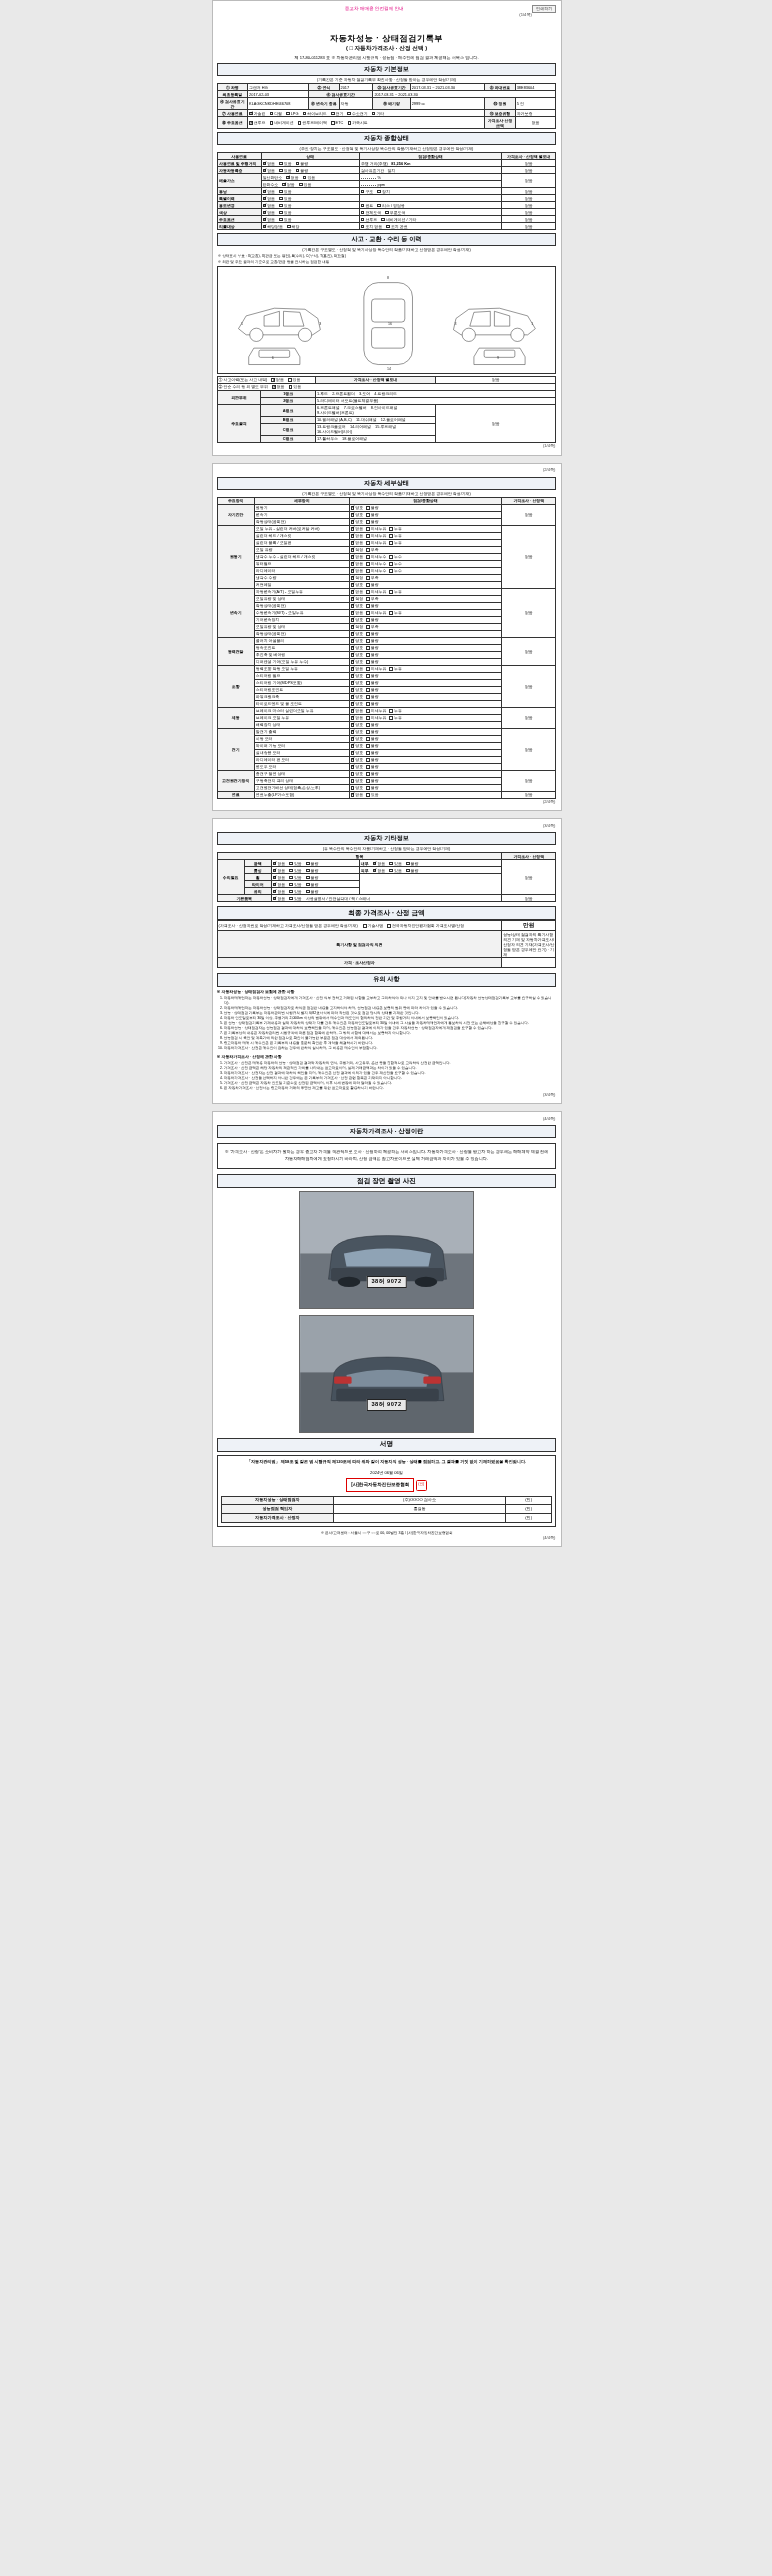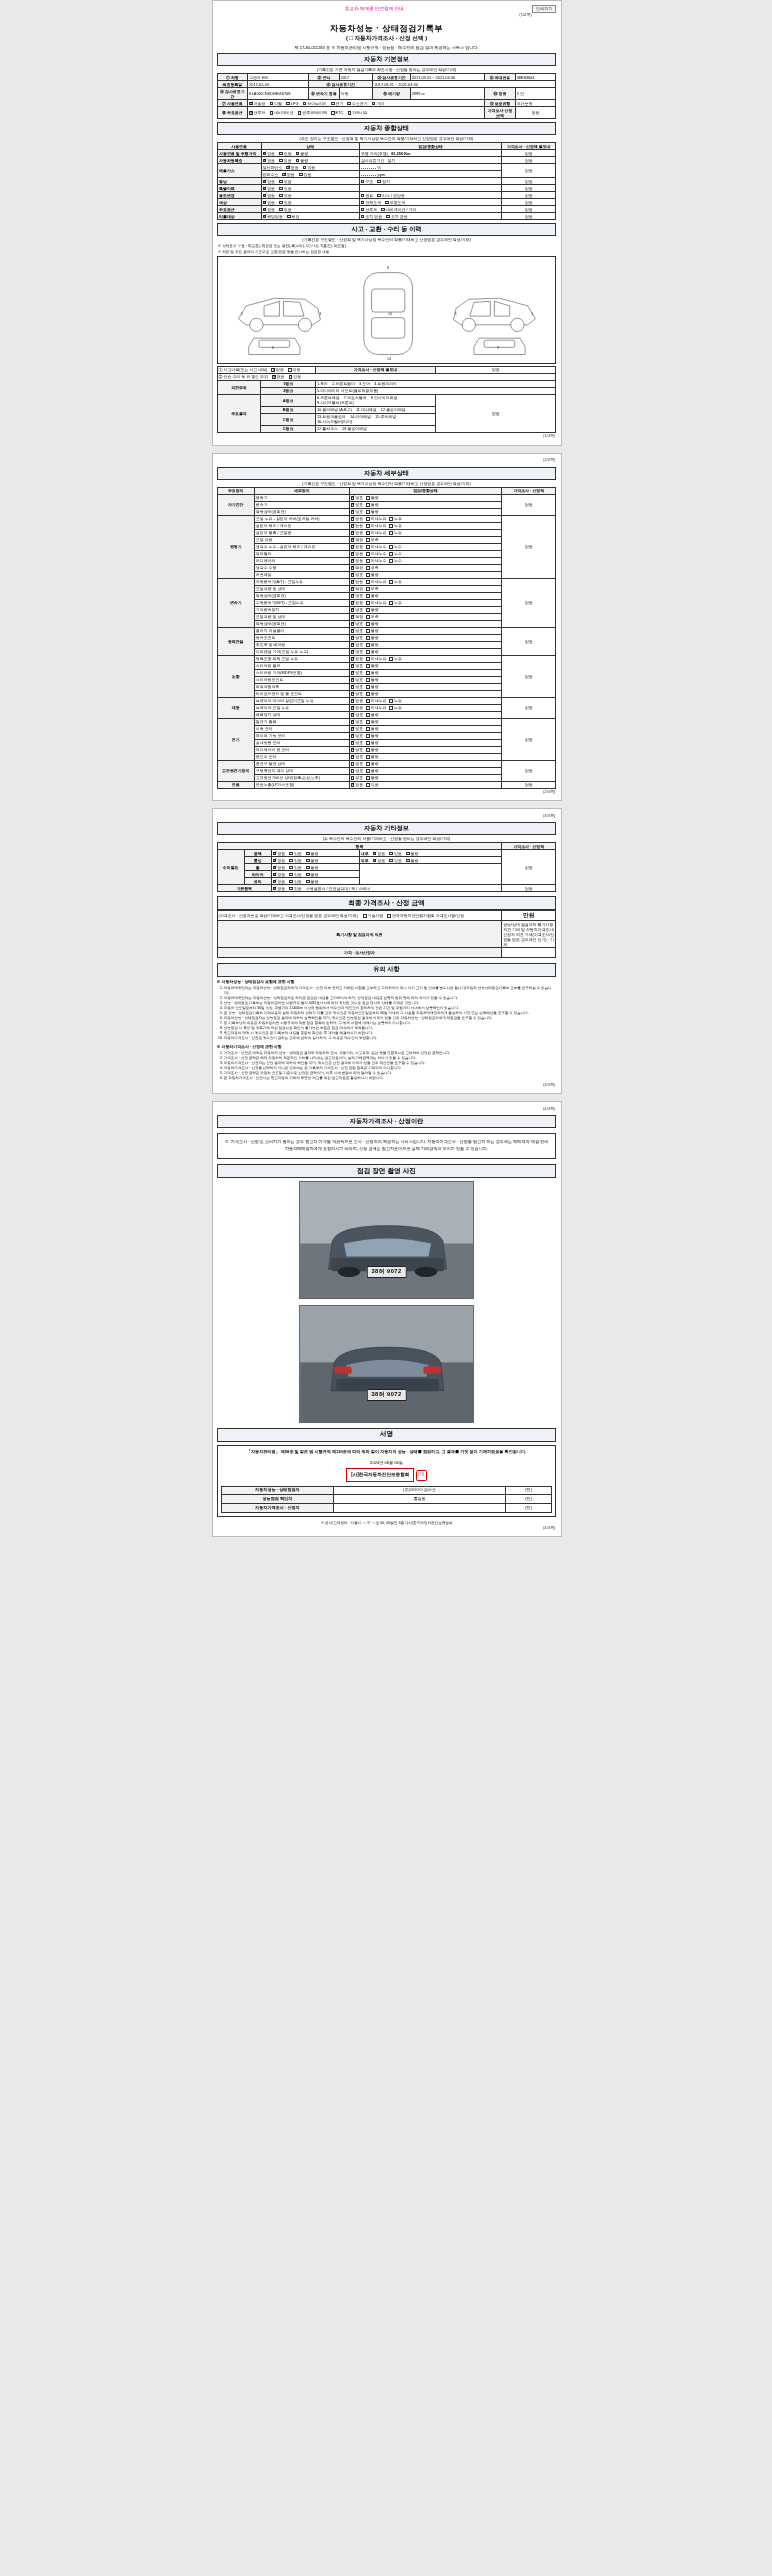--- a/index.html
+++ b/index.html
@@ -19,21 +19,21 @@
     padding:3.1px 4.1px 5.2px 4.1px;
     position:relative;
   }
   .page + .page { margin-top:7.2px; }
   .toplinks { text-align:center; font-size:4.6px; color:#e2007f; padding:1.5px 0 1px 0; }
   .toplinks .btn {
     display:inline-block; border:0.5px solid #888; background:#f3f3f3;
     padding:0.5px 3.1px; font-size:4.1px; color:#333; float:right; margin-top:-1px;
   }
   .pagenum { text-align:right; font-size:4.1px; color:#444; padding:0.5px 1px 1px 0; }
-  .title-main { text-align:center; font-size:8.2px; font-weight:bold; letter-spacing:0.5px; margin:5px 0 1px; }
+  .title-main { text-align:center; font-size:8.2px; font-weight:bold; letter-spacing:0.5px; margin:15px 0 1px; }
   .title-sub { text-align:center; font-size:5.7px; font-weight:bold; margin-bottom:2.1px; }
   .lawline { text-align:center; font-size:4.1px; margin:1px 0 2.6px; }
   .sec-head {
     text-align:center; font-weight:bold; font-size:6.2px;
     background:#eef2f7; border:0.5px solid #333; padding:1px 0; margin:3.1px 0 0;
   }
   .sec-note { text-align:center; font-size:3.9px; padding:1px 0; }
   table { border-collapse:collapse; width:100%; font-size:3.9px; }
   td, th { border:0.5px solid #333; padding:0.5px 1px; vertical-align:middle; }
   .lbl { background:#f2f2f2; text-align:center; font-weight:bold; }

